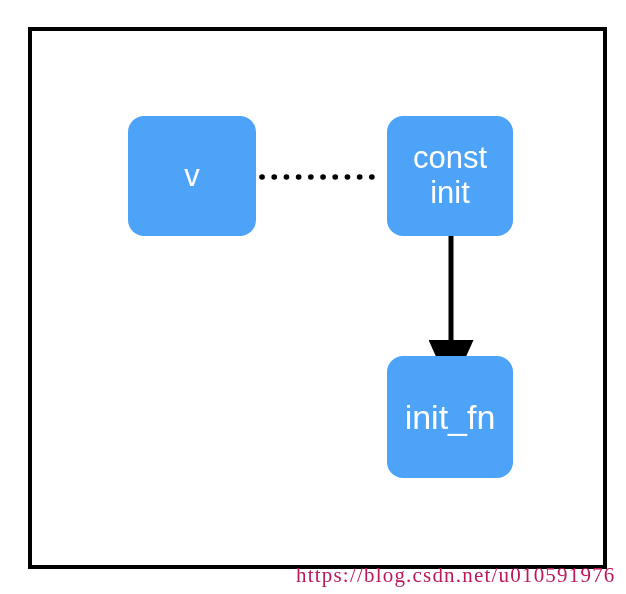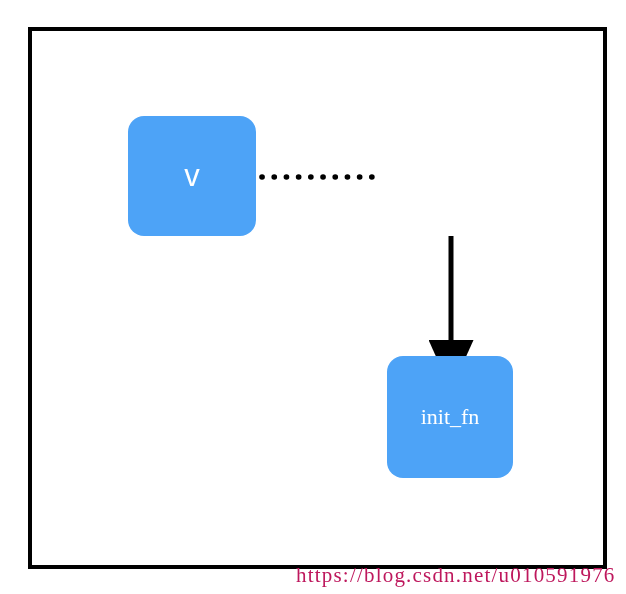--- a/index.html
+++ b/index.html
@@ -78,22 +78,21 @@
     width: 126px;
     height: 120px;
     font-size: 31px;
   }
 
   #node-init-fn {
     left: 387px;
     top: 356px;
     width: 126px;
     height: 122px;
-    font-size: 22px;
-    font-family: Liberation Serif, serif;
+    font-size: 34px;
   }
 
   
   #edges {
     position: absolute;
     left: 0;
     top: 0;
     width: 626px;
     height: 594px;
   }
@@ -127,20 +126,22 @@
         </marker>
       </defs>
 
       <line x1="262" y1="177" x2="373" y2="177" stroke="#000000" stroke-width="5.6" stroke-linecap="round" stroke-dasharray="0.1 12.1"></line>
 
       <line x1="451" y1="236" x2="451" y2="345" stroke="#000000" stroke-width="5" marker-end="url(#arrowhead)"></line>
     </svg>
 
     <div class="node" id="node-v">v</div>
 
+    <div class="node" id="node-const-init">const
+init</div>
 
     <div class="node" id="node-init-fn">init_fn</div>
 
   </div>
 
   <div class="watermark">https://blog.csdn.net/u010591976</div>
 
 </div>
 
 </body></html>

